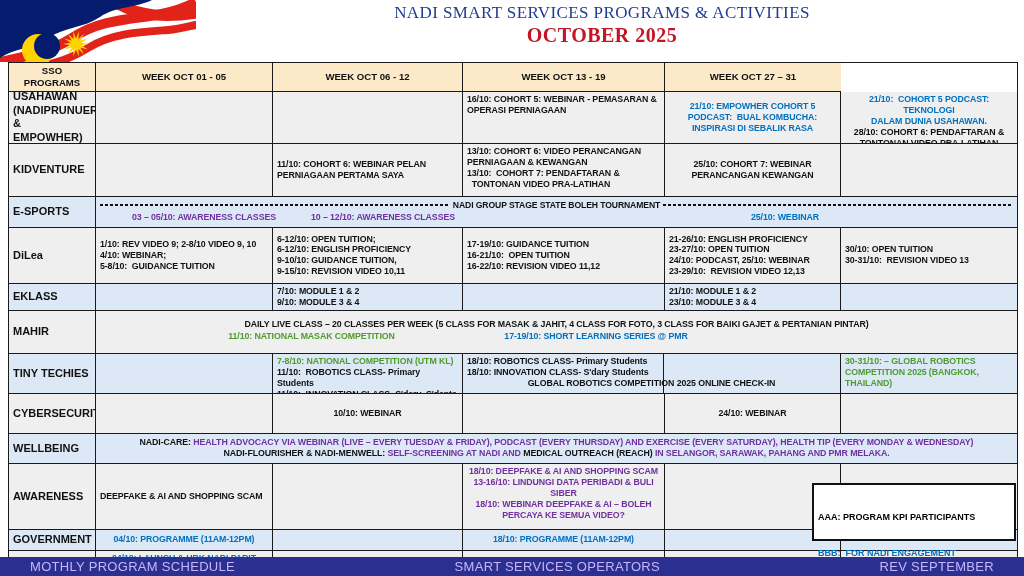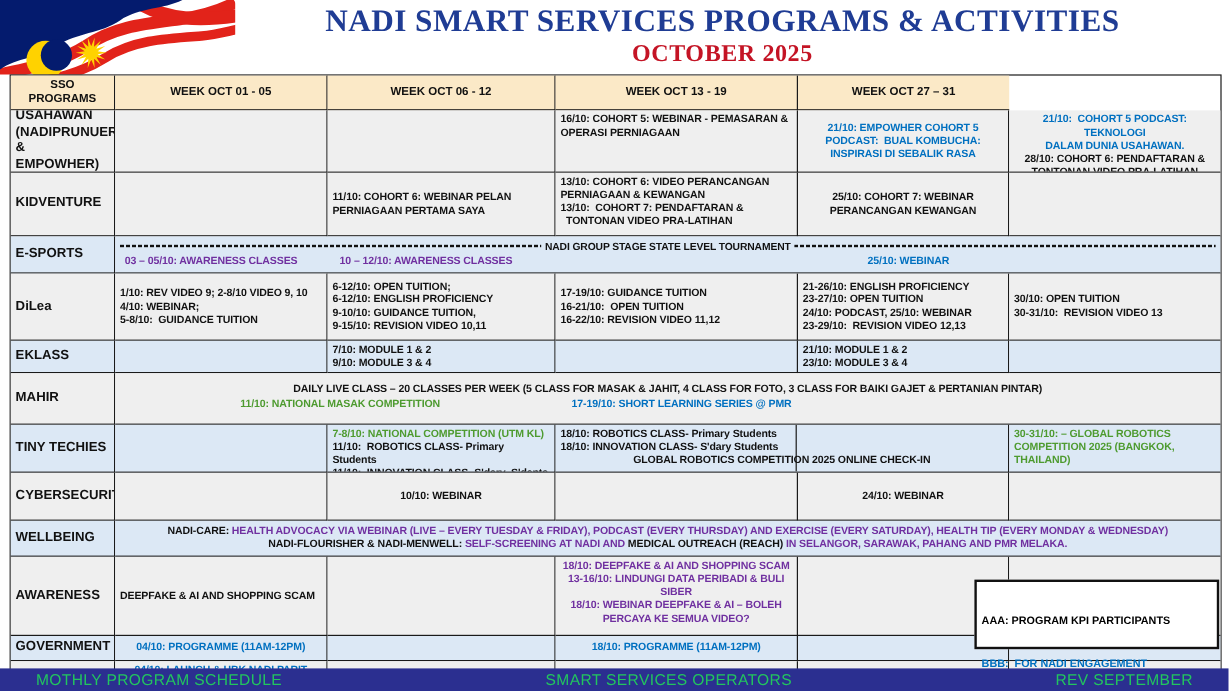--- a/index.html
+++ b/index.html
@@ -1,20 +1,20 @@
 <!DOCTYPE html>
 <html><head>
 <meta charset="utf-8">
 <style>
   html,body{margin:0;padding:0;background:#fff;}
   #page{position:relative;width:1024px;height:576px;background:#fff;overflow:hidden;
         font-family:"Liberation Sans",sans-serif;}
   
   #titles{position:absolute;left:190px;right:10px;top:3px;text-align:center;}
-  #title-main{font-family:"Liberation Serif",serif;font-weight:bold;font-size:26px;
+  #title-main{font-family:"Liberation Serif",serif;font-weight:normal;font-size:17px;
               color:#1F3C94;letter-spacing:.4px;}
   #title-month{font-family:"Liberation Serif",serif;font-weight:bold;font-size:20px;
                color:#C41425;letter-spacing:.5px;margin-top:1px;}
   
   #flag{position:absolute;left:0;top:0;}
   
   #tbl{position:absolute;left:8px;top:62px;width:1008px;border:1.5px solid #1a1a1a;}
   .row{display:flex;}
   .cell{box-sizing:border-box;border-right:1.5px solid #1a1a1a;border-bottom:1.5px solid #1a1a1a;
         padding:2px 4px;font-weight:bold;font-size:8.8px;line-height:1.25;color:#111;
@@ -31,31 +31,31 @@
   .tb{color:#0070C0;}
   .tp{color:#7030A0;}
   .tg{color:#4E9B30;}
   .hdr{justify-content:center;text-align:center;font-size:9.6px;letter-spacing:0;}
   
   .dashline{display:flex;align-items:center;gap:3px;margin-top:1px;}
   .dashline span{white-space:nowrap;font-size:8.6px;}
   .dashes{flex:1;height:2px;
     background:repeating-linear-gradient(90deg,#111 0 3px,transparent 3px 5px);}
   .relline{position:relative;height:13px;margin-top:1px;}
-  .abs{position:absolute;top:0;white-space:nowrap;}
+  .abs{position:absolute;top:0;white-space:nowrap;margin-left:28px;}
   
   .innerdiv{position:absolute;left:200px;top:0;bottom:0;width:0;border-left:1.5px solid #1a1a1a;z-index:0;}
   .z1{position:relative;z-index:1;}
   
   #legend{position:absolute;left:812px;top:483px;width:204px;height:58px;background:#fff;
           border:2px solid #111;box-sizing:border-box;padding:3px 4px;font-weight:bold;
           font-size:9px;line-height:1.33;z-index:5;white-space:pre;}
   
   #footer{position:absolute;left:0;top:557px;width:1024px;height:19px;background:#2B2F90;
-          color:#22c55e;display:flex;justify-content:space-between;align-items:center;
+          color:#c4b5fd;display:flex;justify-content:space-between;align-items:center;
           padding:0 30px;box-sizing:border-box;font-size:13px;letter-spacing:.3px;}
 </style>
 </head>
 <body>
 
 <div id="page">
 
   <div id="flag">
     <svg width="196" height="62" viewBox="0 0 196 62">
       <defs>
@@ -118,21 +118,21 @@
       <div class="cell c4 grey vc tc"><span>25/10: COHORT 7: WEBINAR
 PERANCANGAN KEWANGAN</span></div>
       <div class="cell c5 grey"></div>
     </div>
 
     <div class="row" style="height:31px">
       <div class="cell c0 blue lbl">E-SPORTS</div>
       <div class="cell c15 blue">
         <div class="dashline">
           <i class="dashes"></i>
-          <span>NADI GROUP STAGE STATE LEVEL TOURNAMENT</span>
+          <span>NADI GROUP STAGE STATE BOLEH TOURNAMENT</span>
           <i class="dashes"></i>
         </div>
         <div class="relline">
           <span class="abs tp" style="left:4px">03 – 05/10: AWARENESS  CLASSES</span>
           <span class="abs tp" style="left:183px">10 – 12/10: AWARENESS CLASSES</span>
           <span class="abs tb tc" style="left:569px;width:176px">25/10: WEBINAR</span>
         </div>
       </div>
     </div>
 

